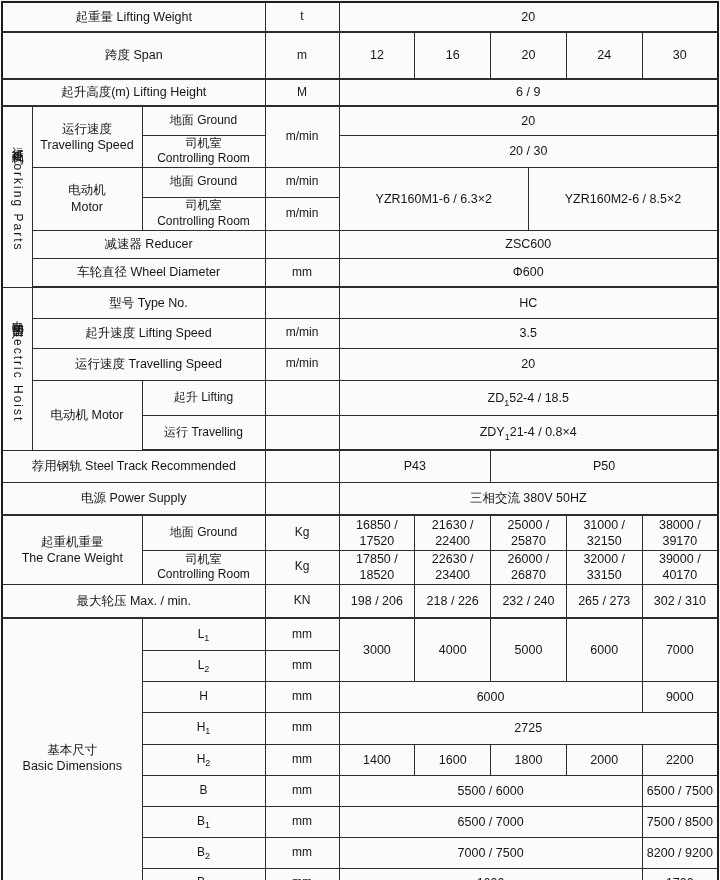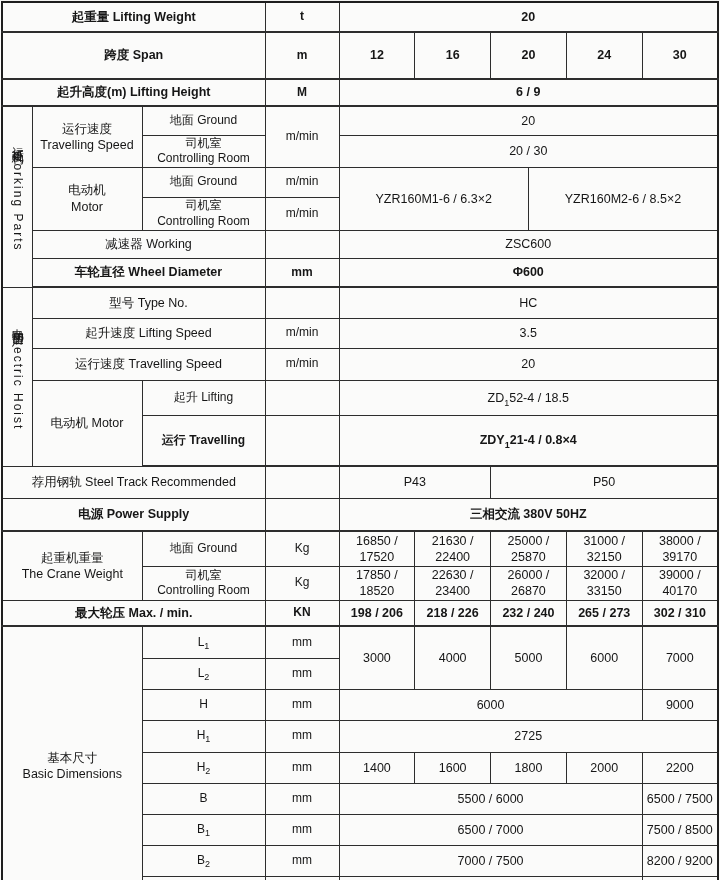--- a/index.html
+++ b/index.html
@@ -28,21 +28,21 @@
   td {
     border: 1px solid #2d2d2d;
     padding: 0 2px;
     text-align: center;
     vertical-align: middle;
     font-size: 12px;
     line-height: 1.3;
     overflow: hidden;
     color: #161616;
   }
-  tr.thick td { border-bottom-width: 2px; font-weight: bold; }
+  tr.thick td { border-bottom-width: 2px; }
   td.lbl   { font-size: 12.5px; }
   td.sub   { font-size: 12px; margin-left: 13px; }
   td.unit  { font-size: 12px; }
   td.val   { font-size: 12.5px; }
   td.pre   { white-space: pre-line; }
   td.vcell { padding: 0; }
   .vtext {
     display: inline-block;
     writing-mode: vertical-rl;
     text-orientation: mixed;
@@ -125,21 +125,21 @@
     <td class="val" colspan="5" rowspan="2">YZR160M2-6 / 8.5×2</td>
   </tr>
 
   <tr style="height:33px">
     <td class="sub pre">司机室
 Controlling Room</td>
     <td class="unit">m/min</td>
   </tr>
 
   <tr style="height:28px">
-    <td class="lbl" colspan="2">减速器 Working</td>
+    <td class="lbl" colspan="2">减速器 Reducer</td>
     <td class="unit"></td>
     <td class="val" colspan="10">ZSC600</td>
   </tr>
 
   <tr class="thick" style="height:29px">
     <td class="lbl" colspan="2">车轮直径 Wheel Diameter</td>
     <td class="unit">mm</td>
     <td class="val" colspan="10">Φ600</td>
   </tr>
 
@@ -164,21 +164,21 @@
     <td class="val" colspan="10">20</td>
   </tr>
 
   <tr style="height:35px">
     <td class="lbl" rowspan="2">电动机 Motor</td>
     <td class="sub">起升 Lifting</td>
     <td class="unit"></td>
     <td class="val" colspan="10"><span>ZD</span><sub>1</sub><span>52-4 / 18.5</span></td>
   </tr>
 
-  <tr class="thick" style="height:51px">
+  <tr class="thick" style="height:35px">
     <td class="sub">运行 Travelling</td>
     <td class="unit"></td>
     <td class="val" colspan="10"><span>ZDY</span><sub>1</sub><span>21-4 / 0.8×4</span></td>
   </tr>
 
   <tr style="height:32px">
     <td class="lbl" colspan="3">荐用钢轨 Steel Track Recommended</td>
     <td class="unit"></td>
     <td class="val" colspan="4">P43</td>
     <td class="val" colspan="6">P50</td>
@@ -216,21 +216,21 @@
     <td class="val pre" colspan="2">22630 /
 23400</td>
     <td class="val pre" colspan="2">26000 /
 26870</td>
     <td class="val pre" colspan="2">32000 /
 33150</td>
     <td class="val pre" colspan="2">39000 /
 40170</td>
   </tr>
 
-  <tr class="thick" style="height:26px">
+  <tr class="thick" style="height:34px">
     <td class="lbl" colspan="3">最大轮压 Max. / min.</td>
     <td class="unit">KN</td>
     <td class="val" colspan="2">198 / 206</td>
     <td class="val" colspan="2">218 / 226</td>
     <td class="val" colspan="2">232 / 240</td>
     <td class="val" colspan="2">265 / 273</td>
     <td class="val" colspan="2">302 / 310</td>
   </tr>
 
   <tr style="height:32px">

